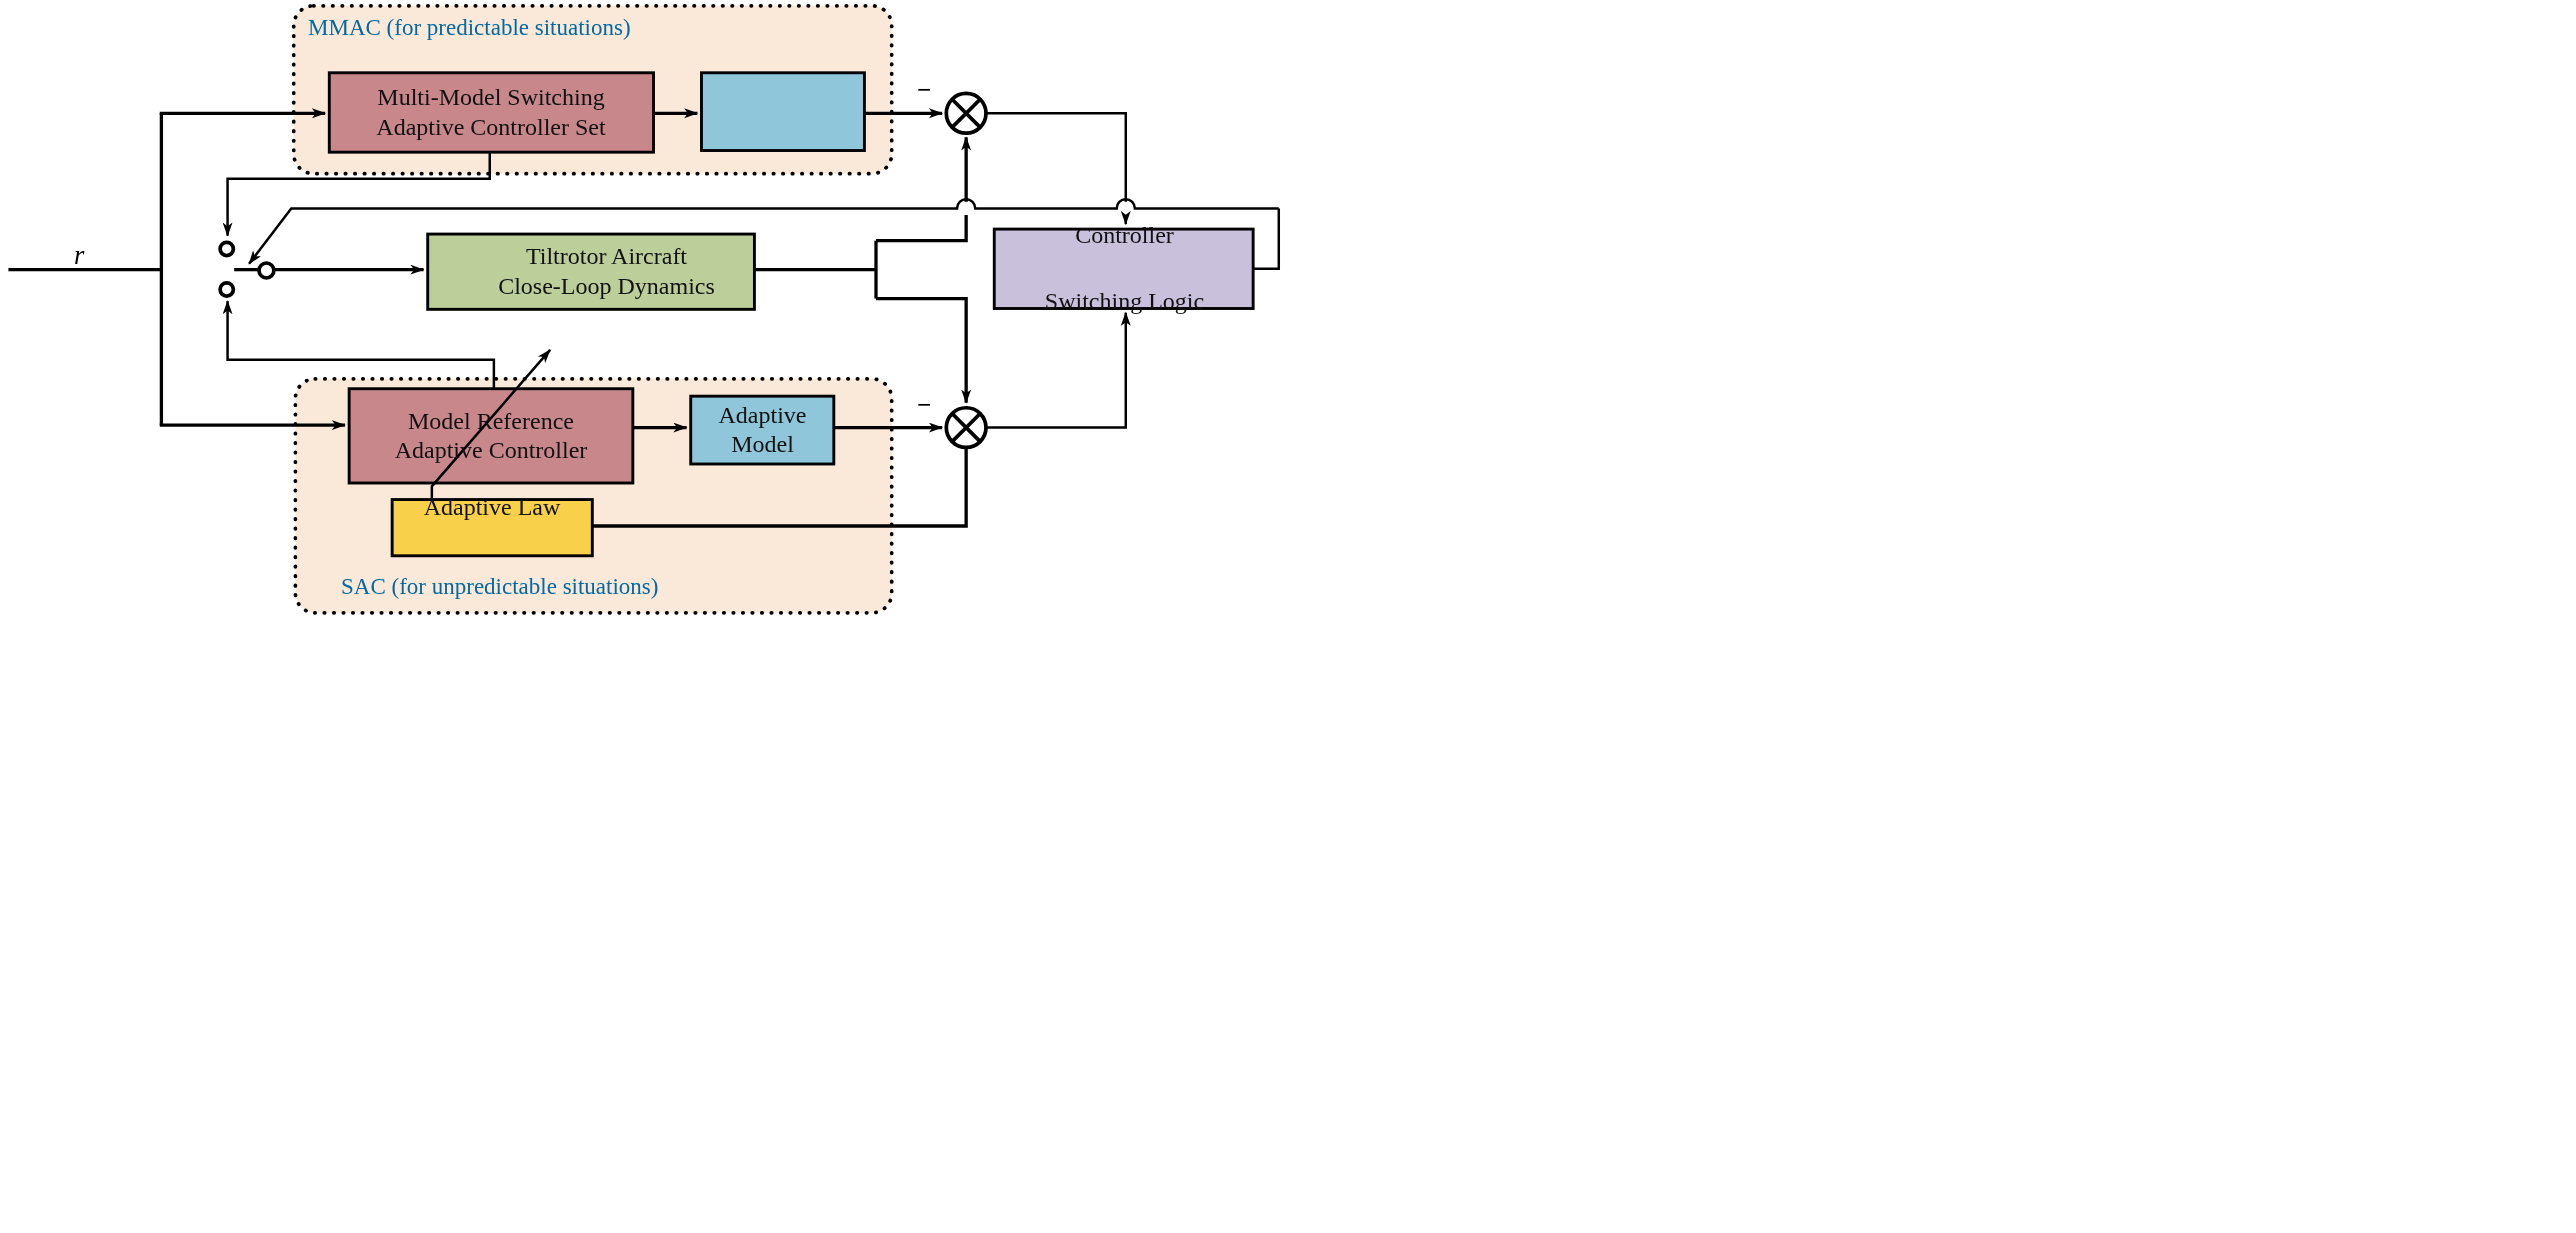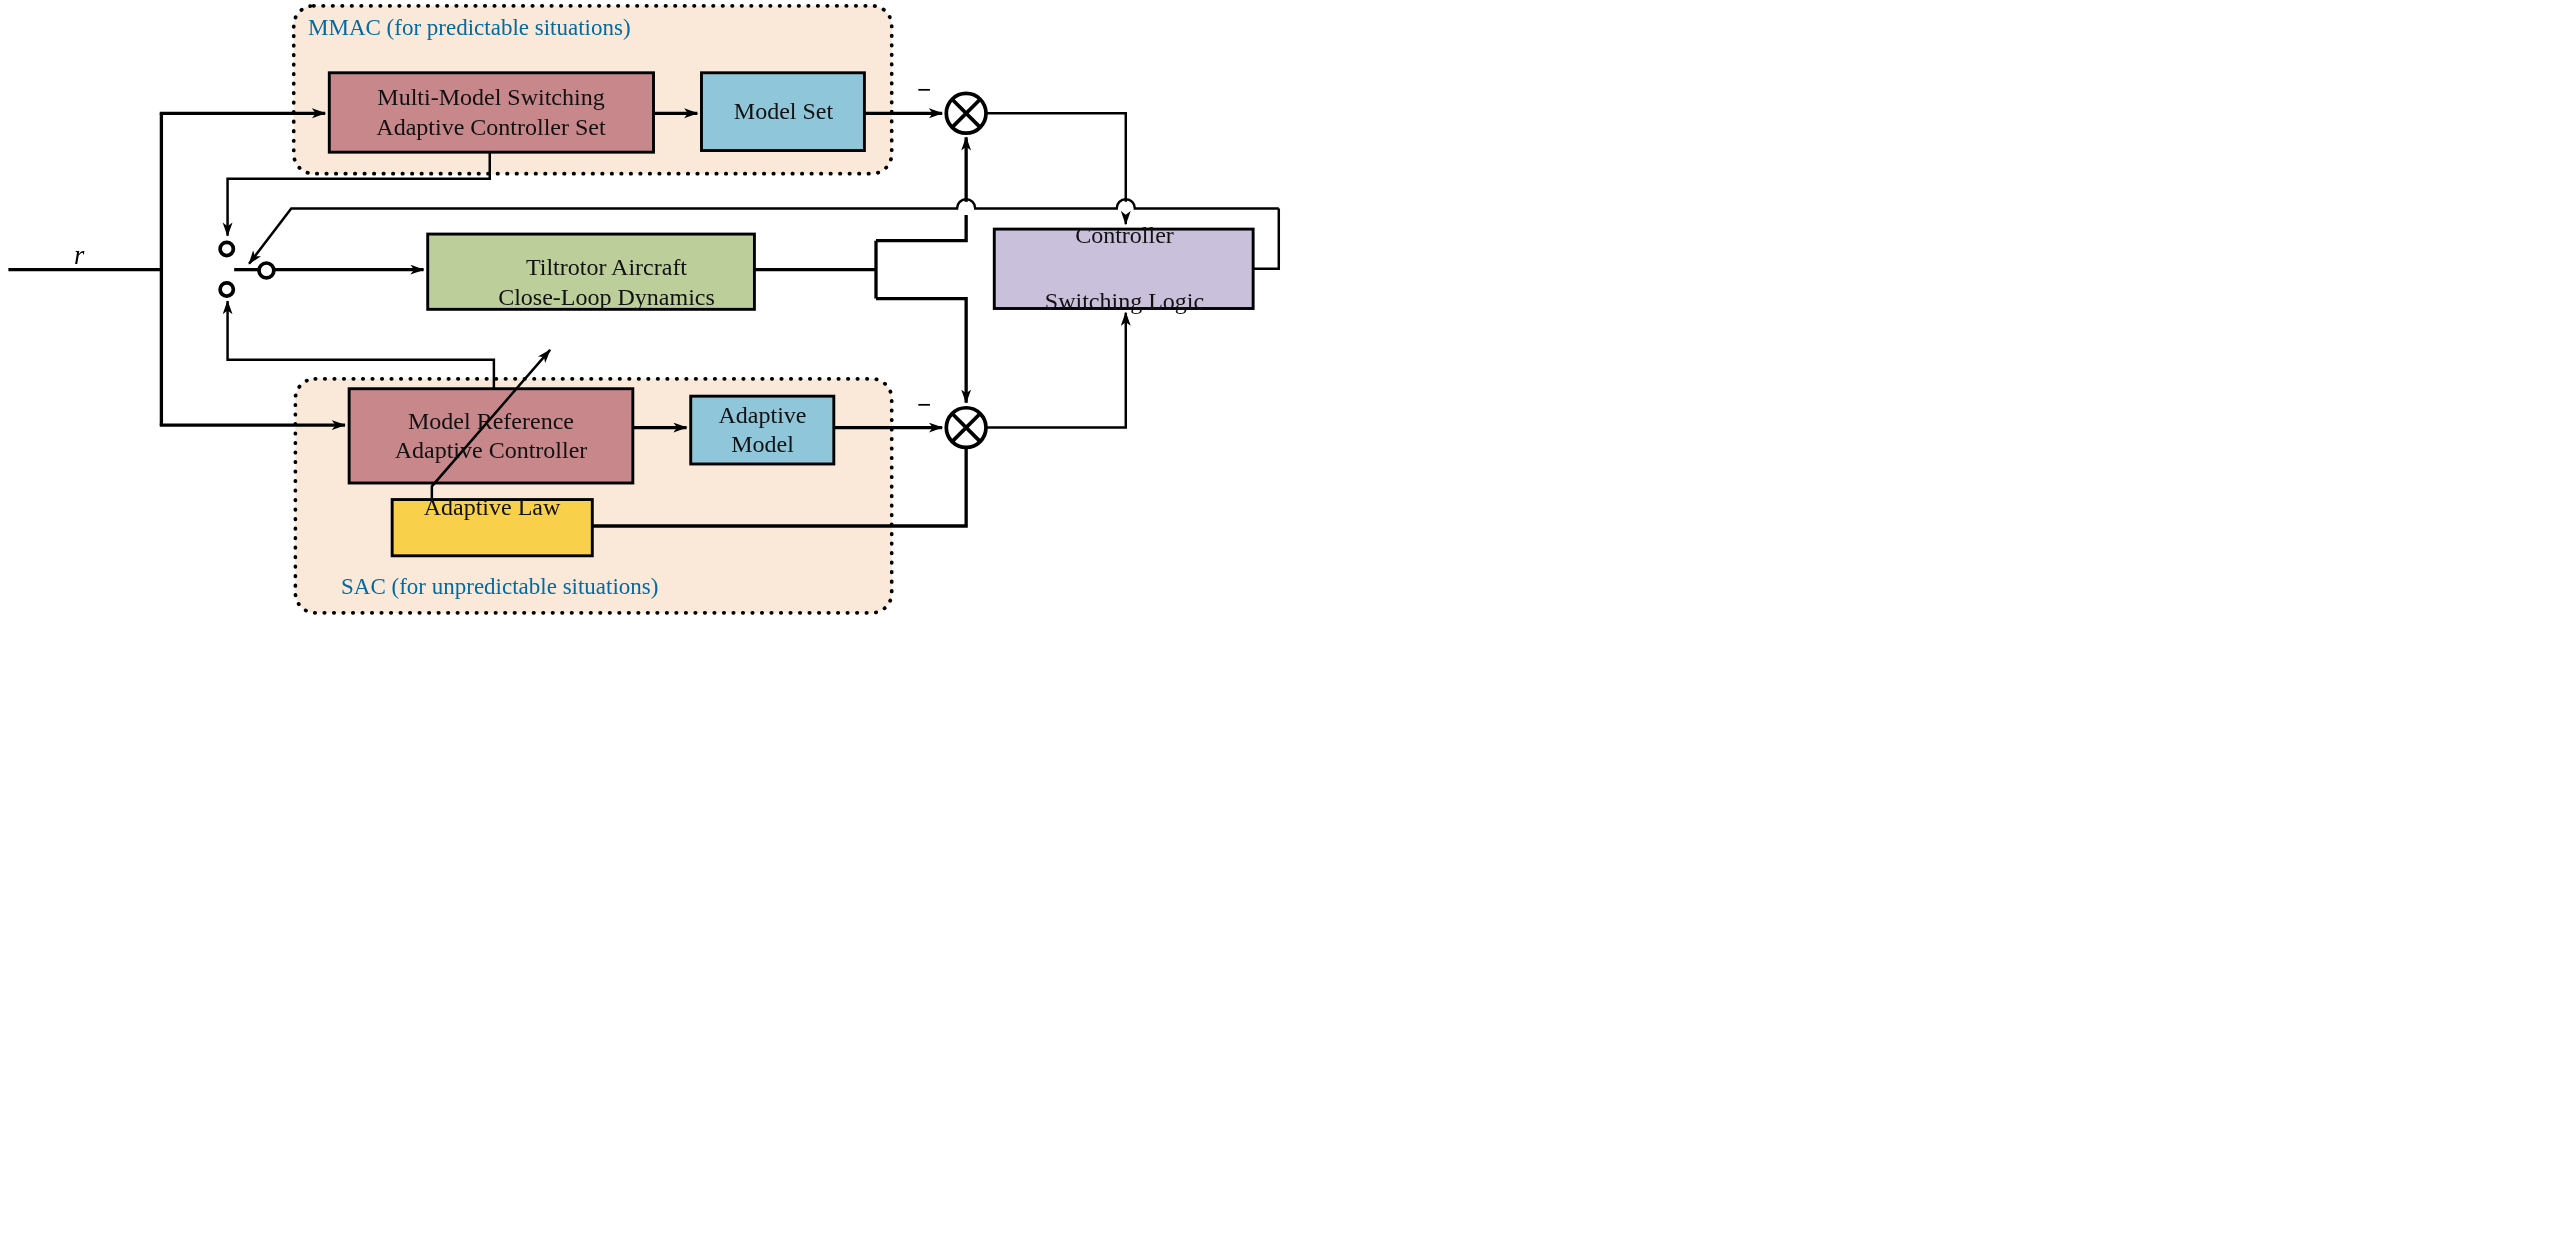--- a/index.html
+++ b/index.html
@@ -118,24 +118,21 @@
     <circle cx="322" cy="327" r="9" fill="#fff" stroke="#000" stroke-width="4.5"></circle>
   </svg>
 
   <div class="container-lbl" style="left:308px;top:15px;">MMAC (for predictable situations)</div>
   <div class="container-lbl" style="left:309px;top:574px;margin-left:32px;">SAC (for unpredictable situations)</div>
 
   <div class="lbl" style="left:329px;top:73px;width:324px;height:79px;">
     <span>Multi-Model Switching</span>
     <span>Adaptive Controller Set</span>
   </div>
-  <div class="lbl" style="left:702px;top:73px;width:163px;height:78px;">
-    <span>Model Set</span>
-  </div>
-  <div class="lbl" style="left:428px;top:245px;width:357px;height:75px;">
+  <div class="lbl" style="left:428px;top:234px;width:357px;height:75px;">
     <span>Tiltrotor Aircraft</span>
     <span>Close-Loop Dynamics</span>
   </div>
   <div class="lbl" style="left:995px;top:229px;width:259px;height:79px;gap:37px;">
     <span>Controller</span>
     <span>Switching Logic</span>
   </div>
   <div class="lbl" style="left:349px;top:389px;width:284px;height:94px;">
     <span>Model Reference</span>
     <span>Adaptive Controller</span>

